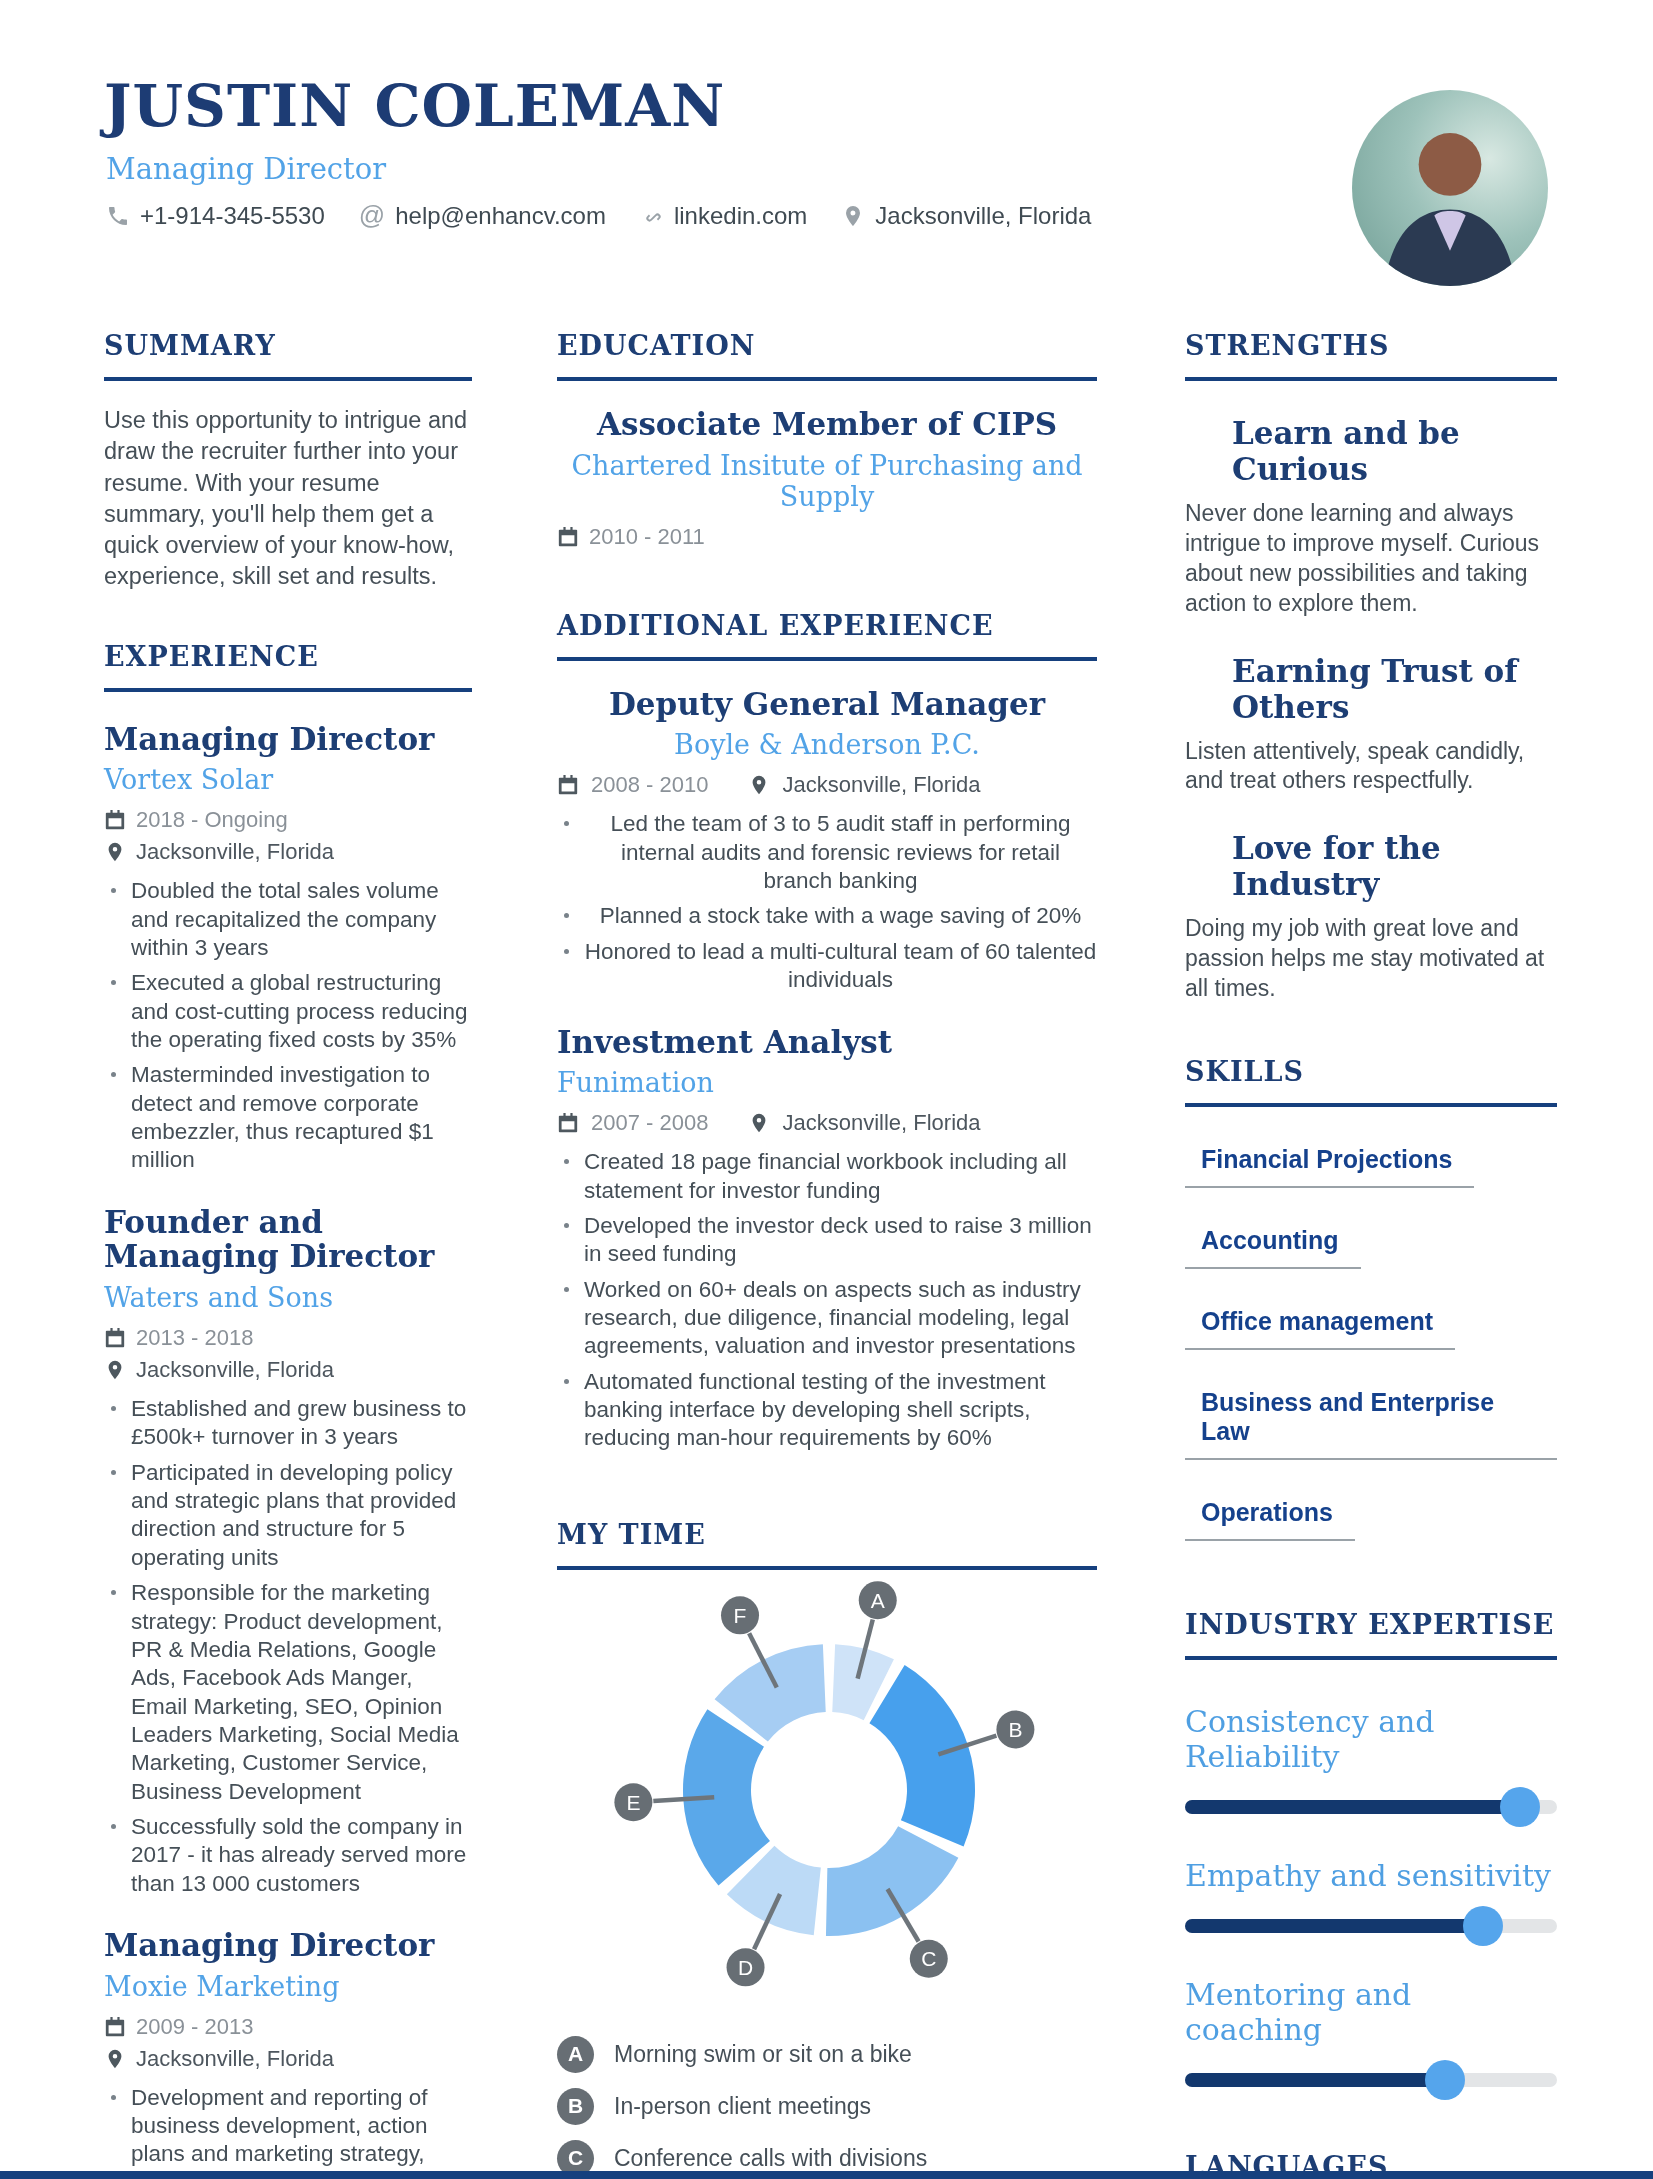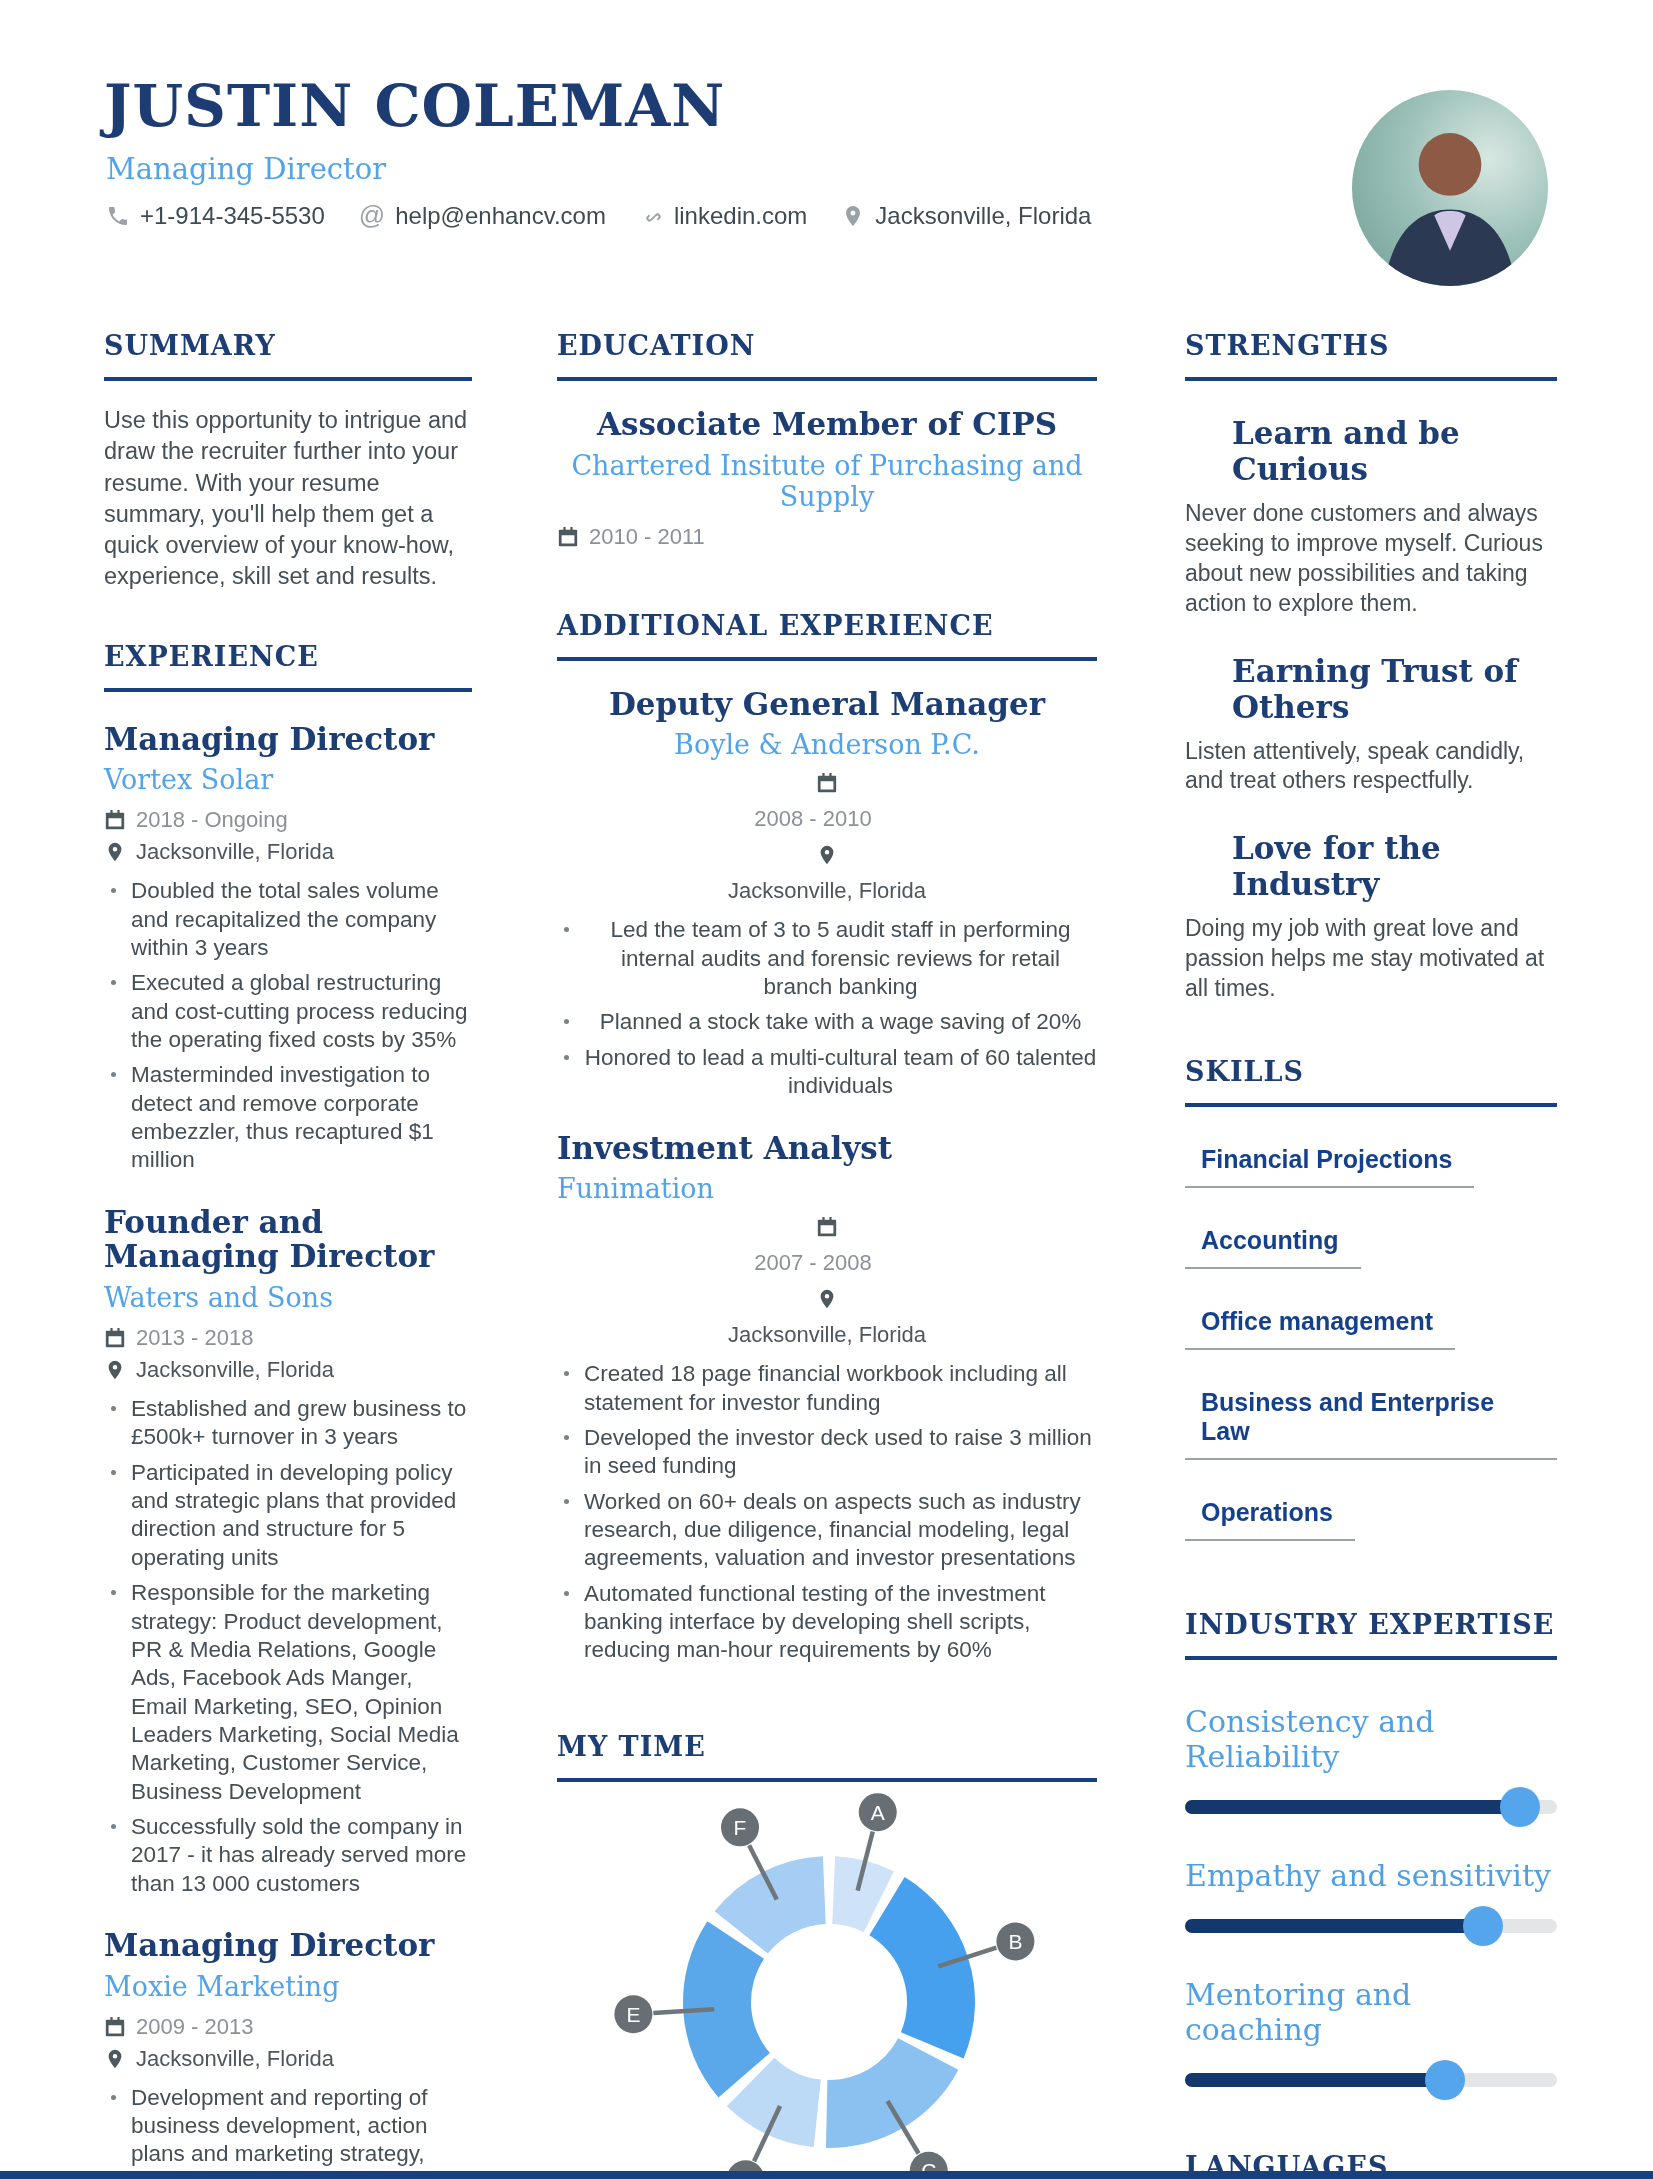--- a/index.html
+++ b/index.html
@@ -38,21 +38,21 @@
   h2.sec {
     font-family:"DejaVu Serif", serif; font-size:27px; font-weight:700;
     color:#1d3e74; letter-spacing:1px; border-bottom:4px solid #16407e; padding-bottom:16px;
   }
   
   .entry-title { font-family:"DejaVu Serif", serif; font-size:31px; font-weight:700; color:#1d3e74; line-height:1.12; }
   .entry-company { font-family:"DejaVu Serif", serif; font-size:27px; color:#52a3e7; margin-top:8px; }
   .meta { display:flex; align-items:center; gap:10px; margin-top:12px; font-size:22px; color:#8a9198; }
   .meta .loc { color:#4d565e; }
   .micon { width:22px; height:22px; color:#4e585f; flex:0 0 auto; }
-  .meta-inline { display:flex; align-items:center; gap:12px; margin-top:12px; font-size:22px;flex-direction:column; }
+  .meta-inline { display:flex; align-items:center; gap:12px; margin-top:12px; font-size:22px; }
   .meta-inline .dates { color:#8a9198; margin-right:28px; }
   .meta-inline .loc { color:#4d565e; }
   ul.bullets { list-style:none; margin-top:12px; }
   ul.bullets li {
     position:relative; padding-left:27px; font-size:22.5px; line-height:1.26;
     color:#454f57; margin-bottom:7px;
   }
   ul.bullets li::before {
     content:""; position:absolute; left:7px; top:11px; width:5px; height:5px;
     border-radius:50%; background:#79828a;
@@ -307,21 +307,21 @@
       </div>
 
     </div>
   </div>
 
   <div class="col col3">
     <h2 class="sec">STRENGTHS</h2>
 
     <div>
       <div class="str-title">Learn and be Curious</div>
-      <div class="str-text">Never done customers and always seeking to improve myself. Curious about new possibilities and taking action to explore them.</div>
+      <div class="str-text">Never done learning and always intrigue to improve myself. Curious about new possibilities and taking action to explore them.</div>
     </div>
     <div>
       <div class="str-title">Earning Trust of Others</div>
       <div class="str-text">Listen attentively, speak candidly, and treat others respectfully.</div>
     </div>
     <div>
       <div class="str-title">Love for the Industry</div>
       <div class="str-text">Doing my job with great love and passion helps me stay motivated at all times.</div>
     </div>
 

